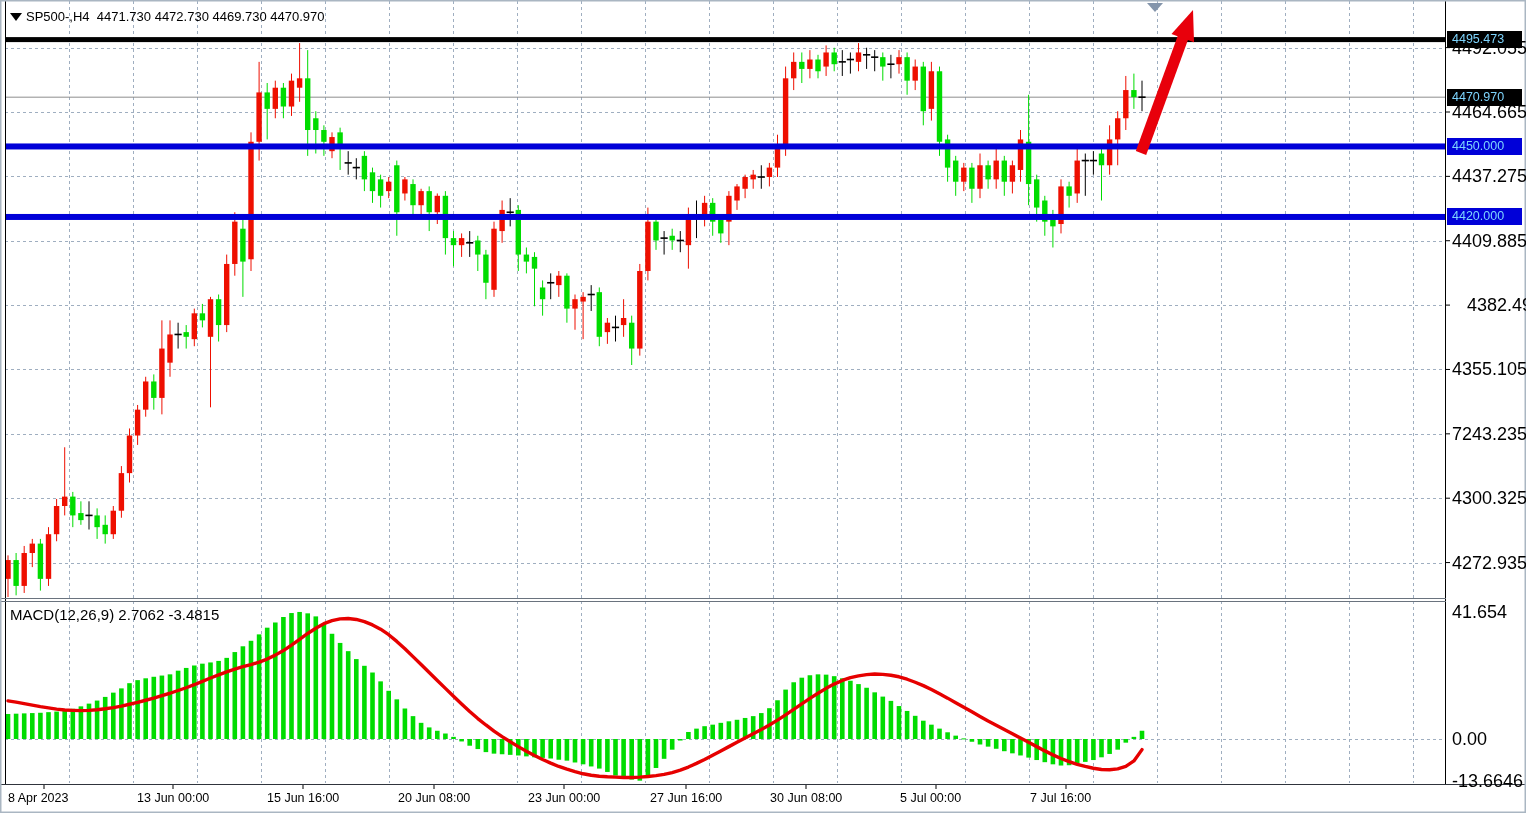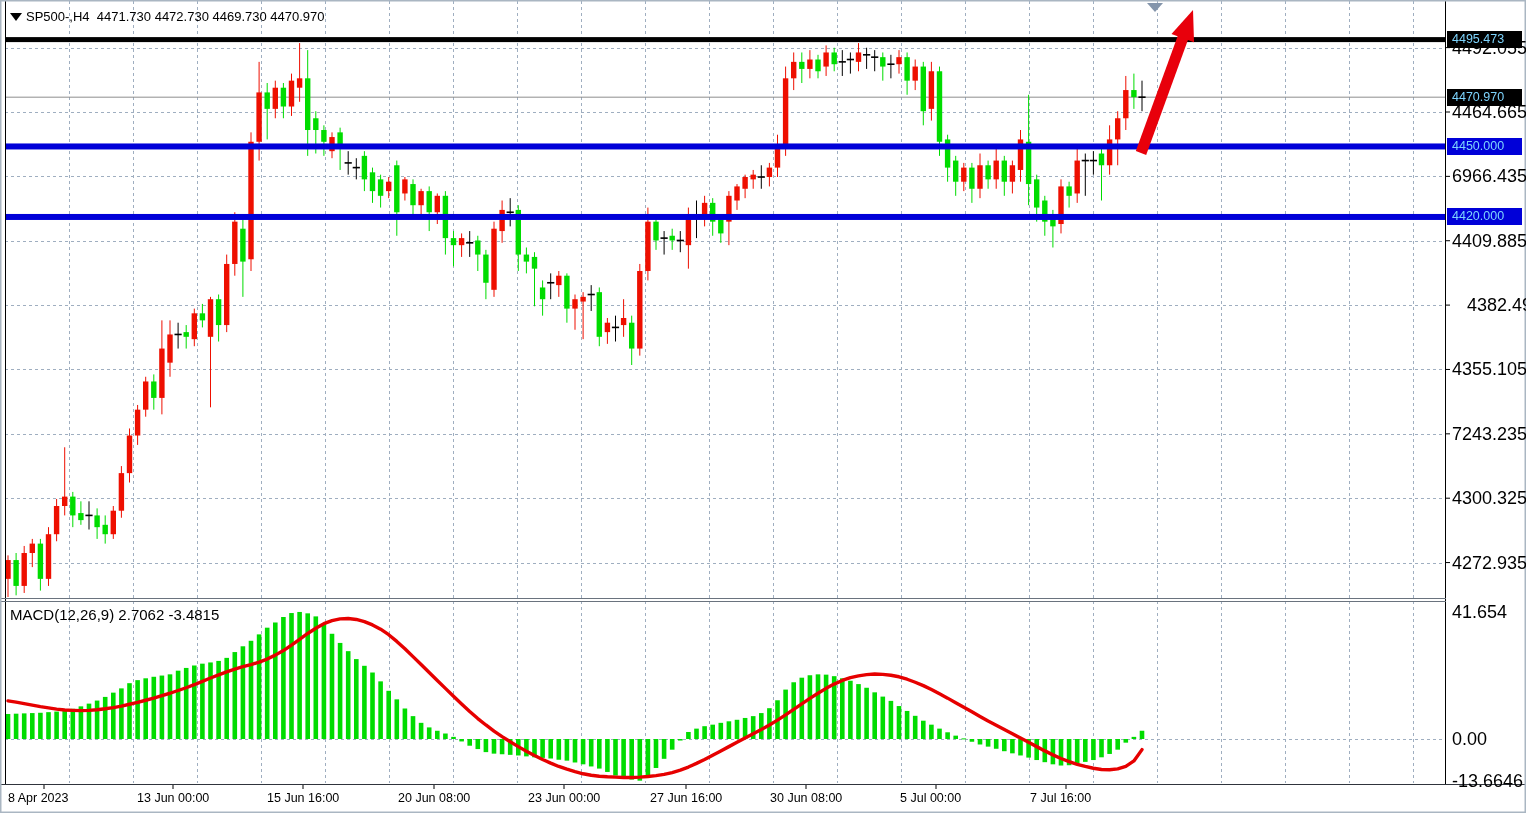--- a/index.html
+++ b/index.html
@@ -511,21 +511,21 @@
       <polygon points="1193,10 1194.0252291892602,42.29471946169356 1171.4701870255376,34.09288594761266" fill="#E8000B"></polygon>
       <polygon points="1147,3 1163,3 1155,12" fill="#8495AB"></polygon>
       <rect x="0.5" y="0.5" width="1525" height="812" fill="none" stroke="#AAB6C2" stroke-width="2"></rect>
     </svg>
   <span class="tri"></span>
   <div class="title">SP500-,H4  4471.730 4472.730 4469.730 4470.970</div>
   <div class="macd-label">MACD(12,26,9) 2.7062 -3.4815</div>
   <div id="price-axis">
       <div class="tick-label" style="top: 40.6335px; left: 7px;">4492.055</div>
       <div class="tick-label" style="top: 105px; left: 7px;">4464.665</div>
-      <div class="tick-label" style="top: 169.367px; left: 7px;">6966.435</div>
+      <div class="tick-label" style="top: 169.367px; left: 7px;">4437.275</div>
       <div class="tick-label" style="top: 233.733px; left: 7px;">4409.885</div>
       <div class="tick-label" style="top: 298.099px; left: 7px; margin-left: 15px;">4382.495</div>
       <div class="tick-label" style="top: 362.466px; left: 7px;">4355.105</div>
       <div class="tick-label" style="top: 426.832px; left: 7px;">7243.235</div>
       <div class="tick-label" style="top: 491.199px; left: 7px;">4300.325</div>
       <div class="tick-label" style="top: 555.565px; left: 7px;">4272.935</div>
       <div class="tick-label" style="top: 604.955px; left: 7px;">41.654</div>
       <div class="tick-label" style="top: 732px; left: 7px;">0.00</div>
       <div class="tick-label" style="top: 773.677px; left: 7px;">-13.6646</div>
       <div class="badge" style="top: 31.1012px; background: rgb(0, 0, 0);">4495.473</div>

